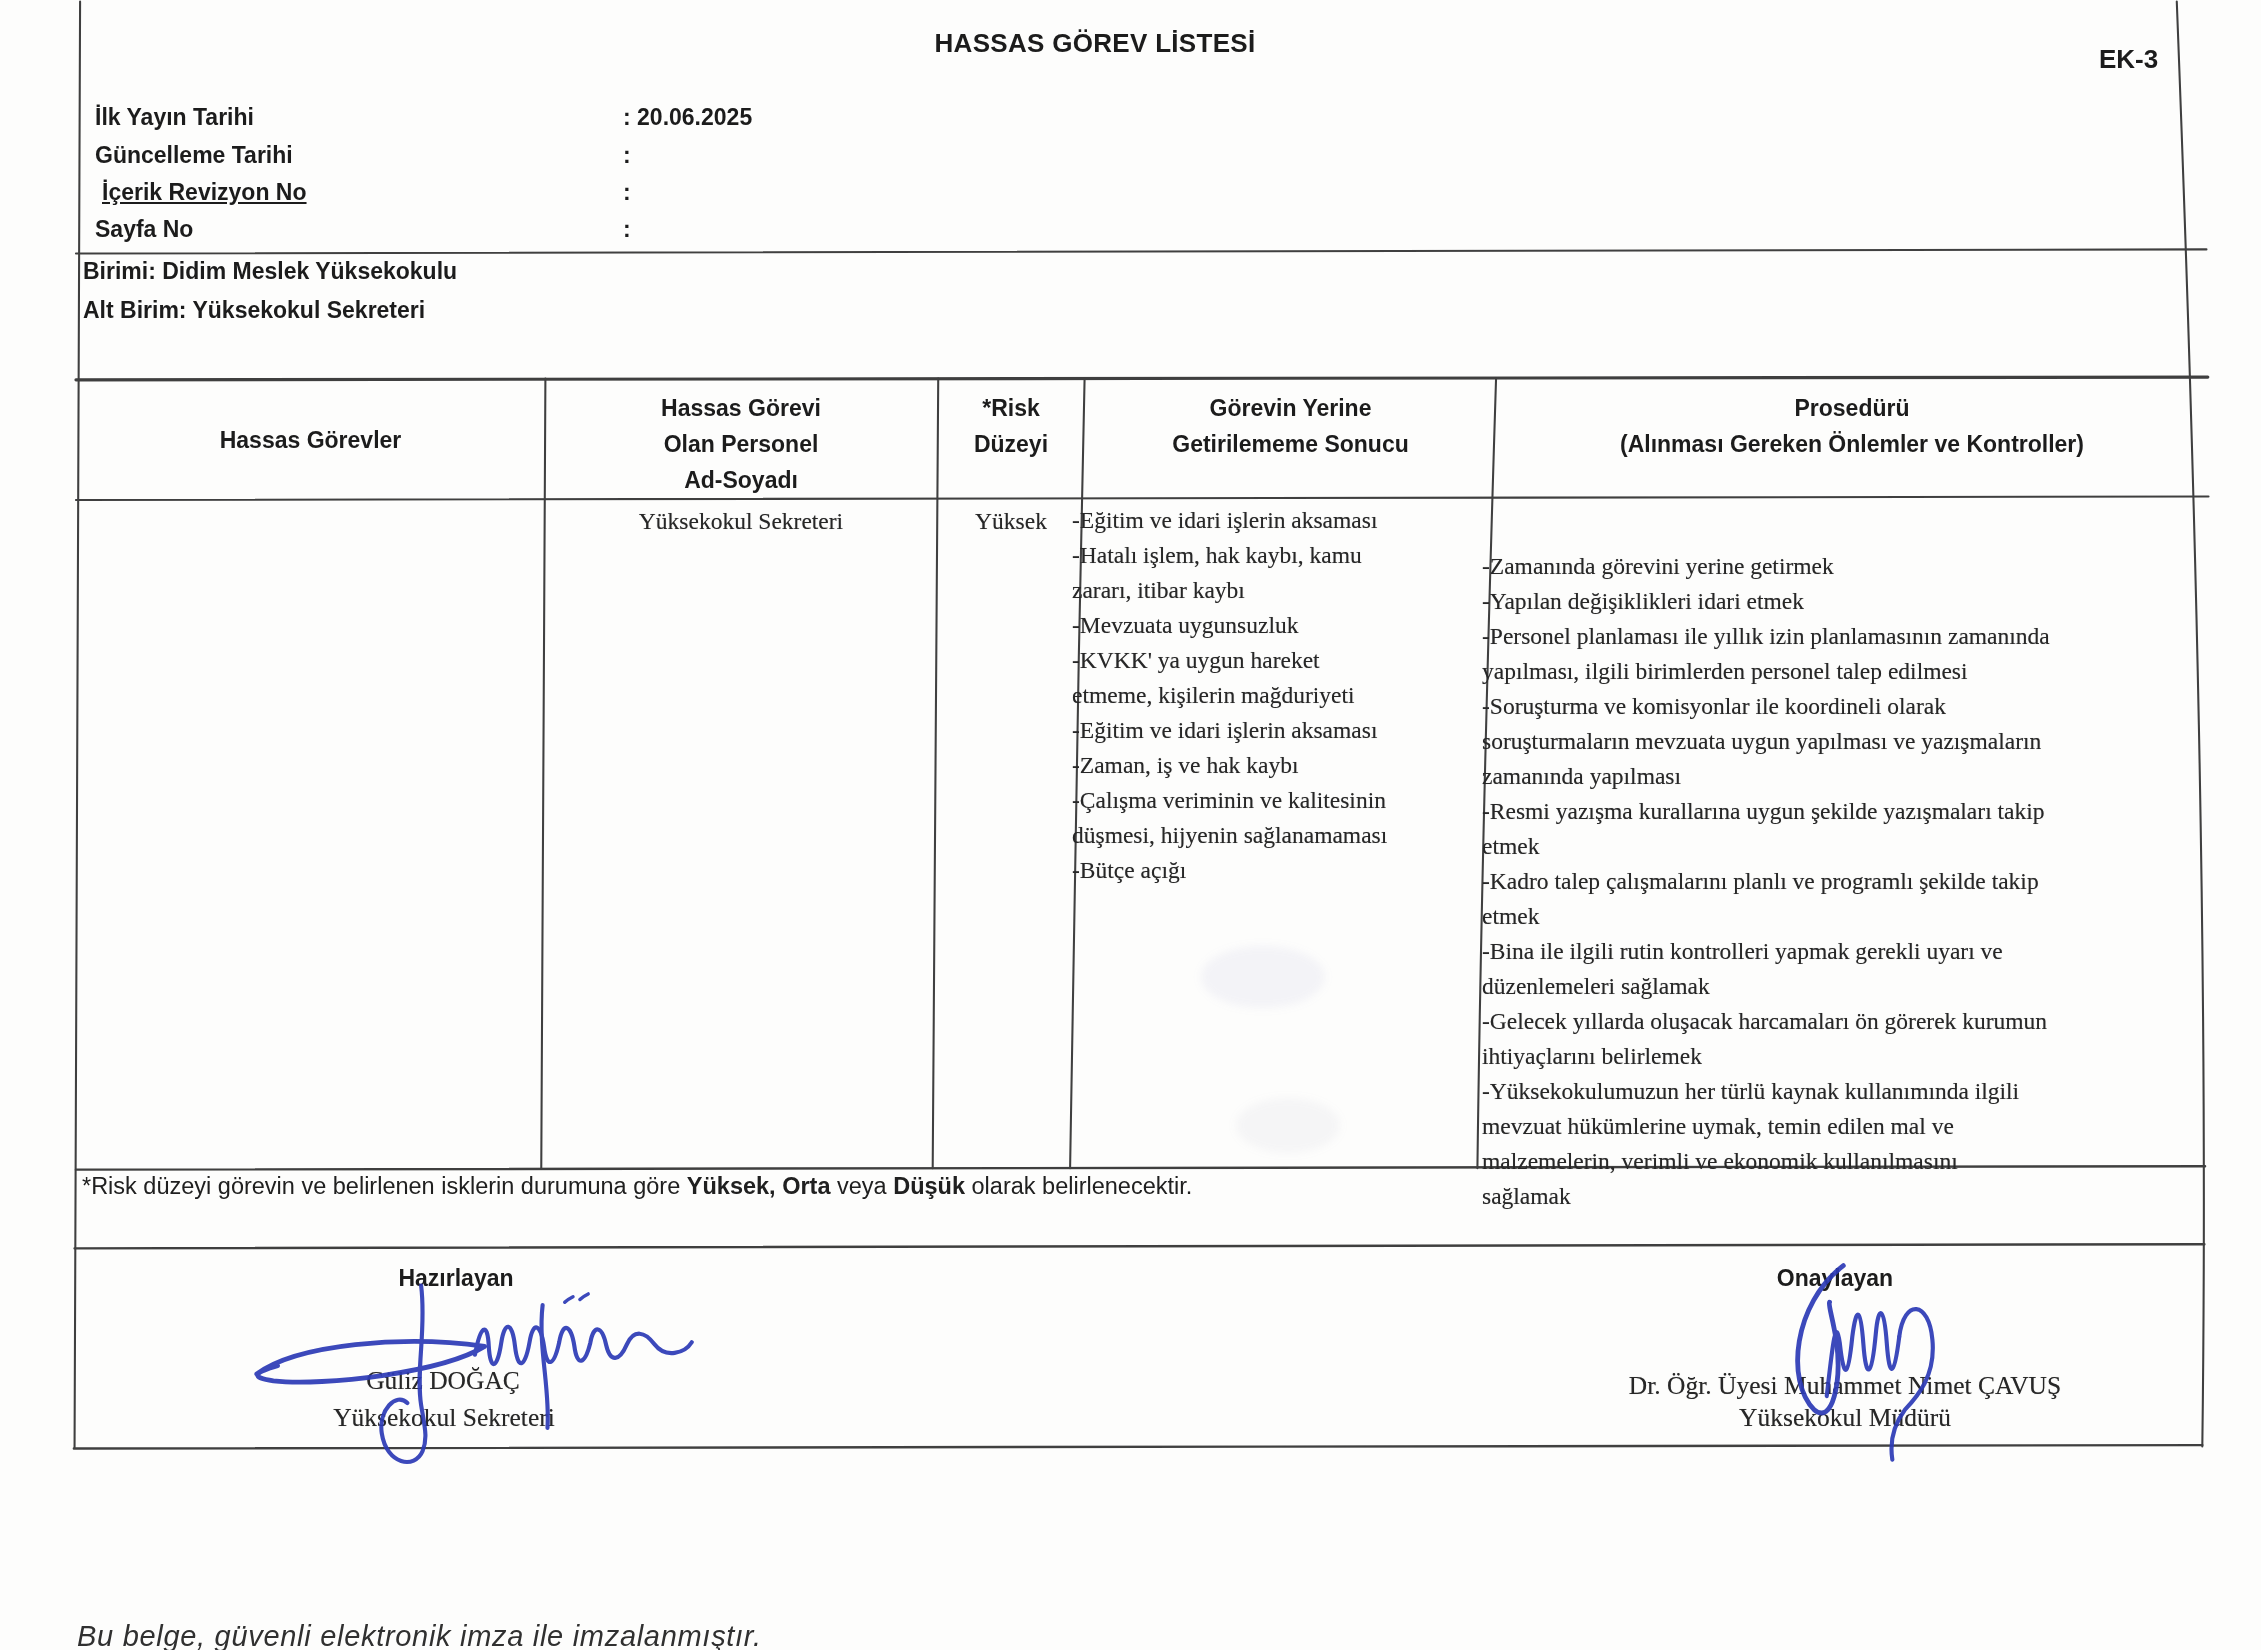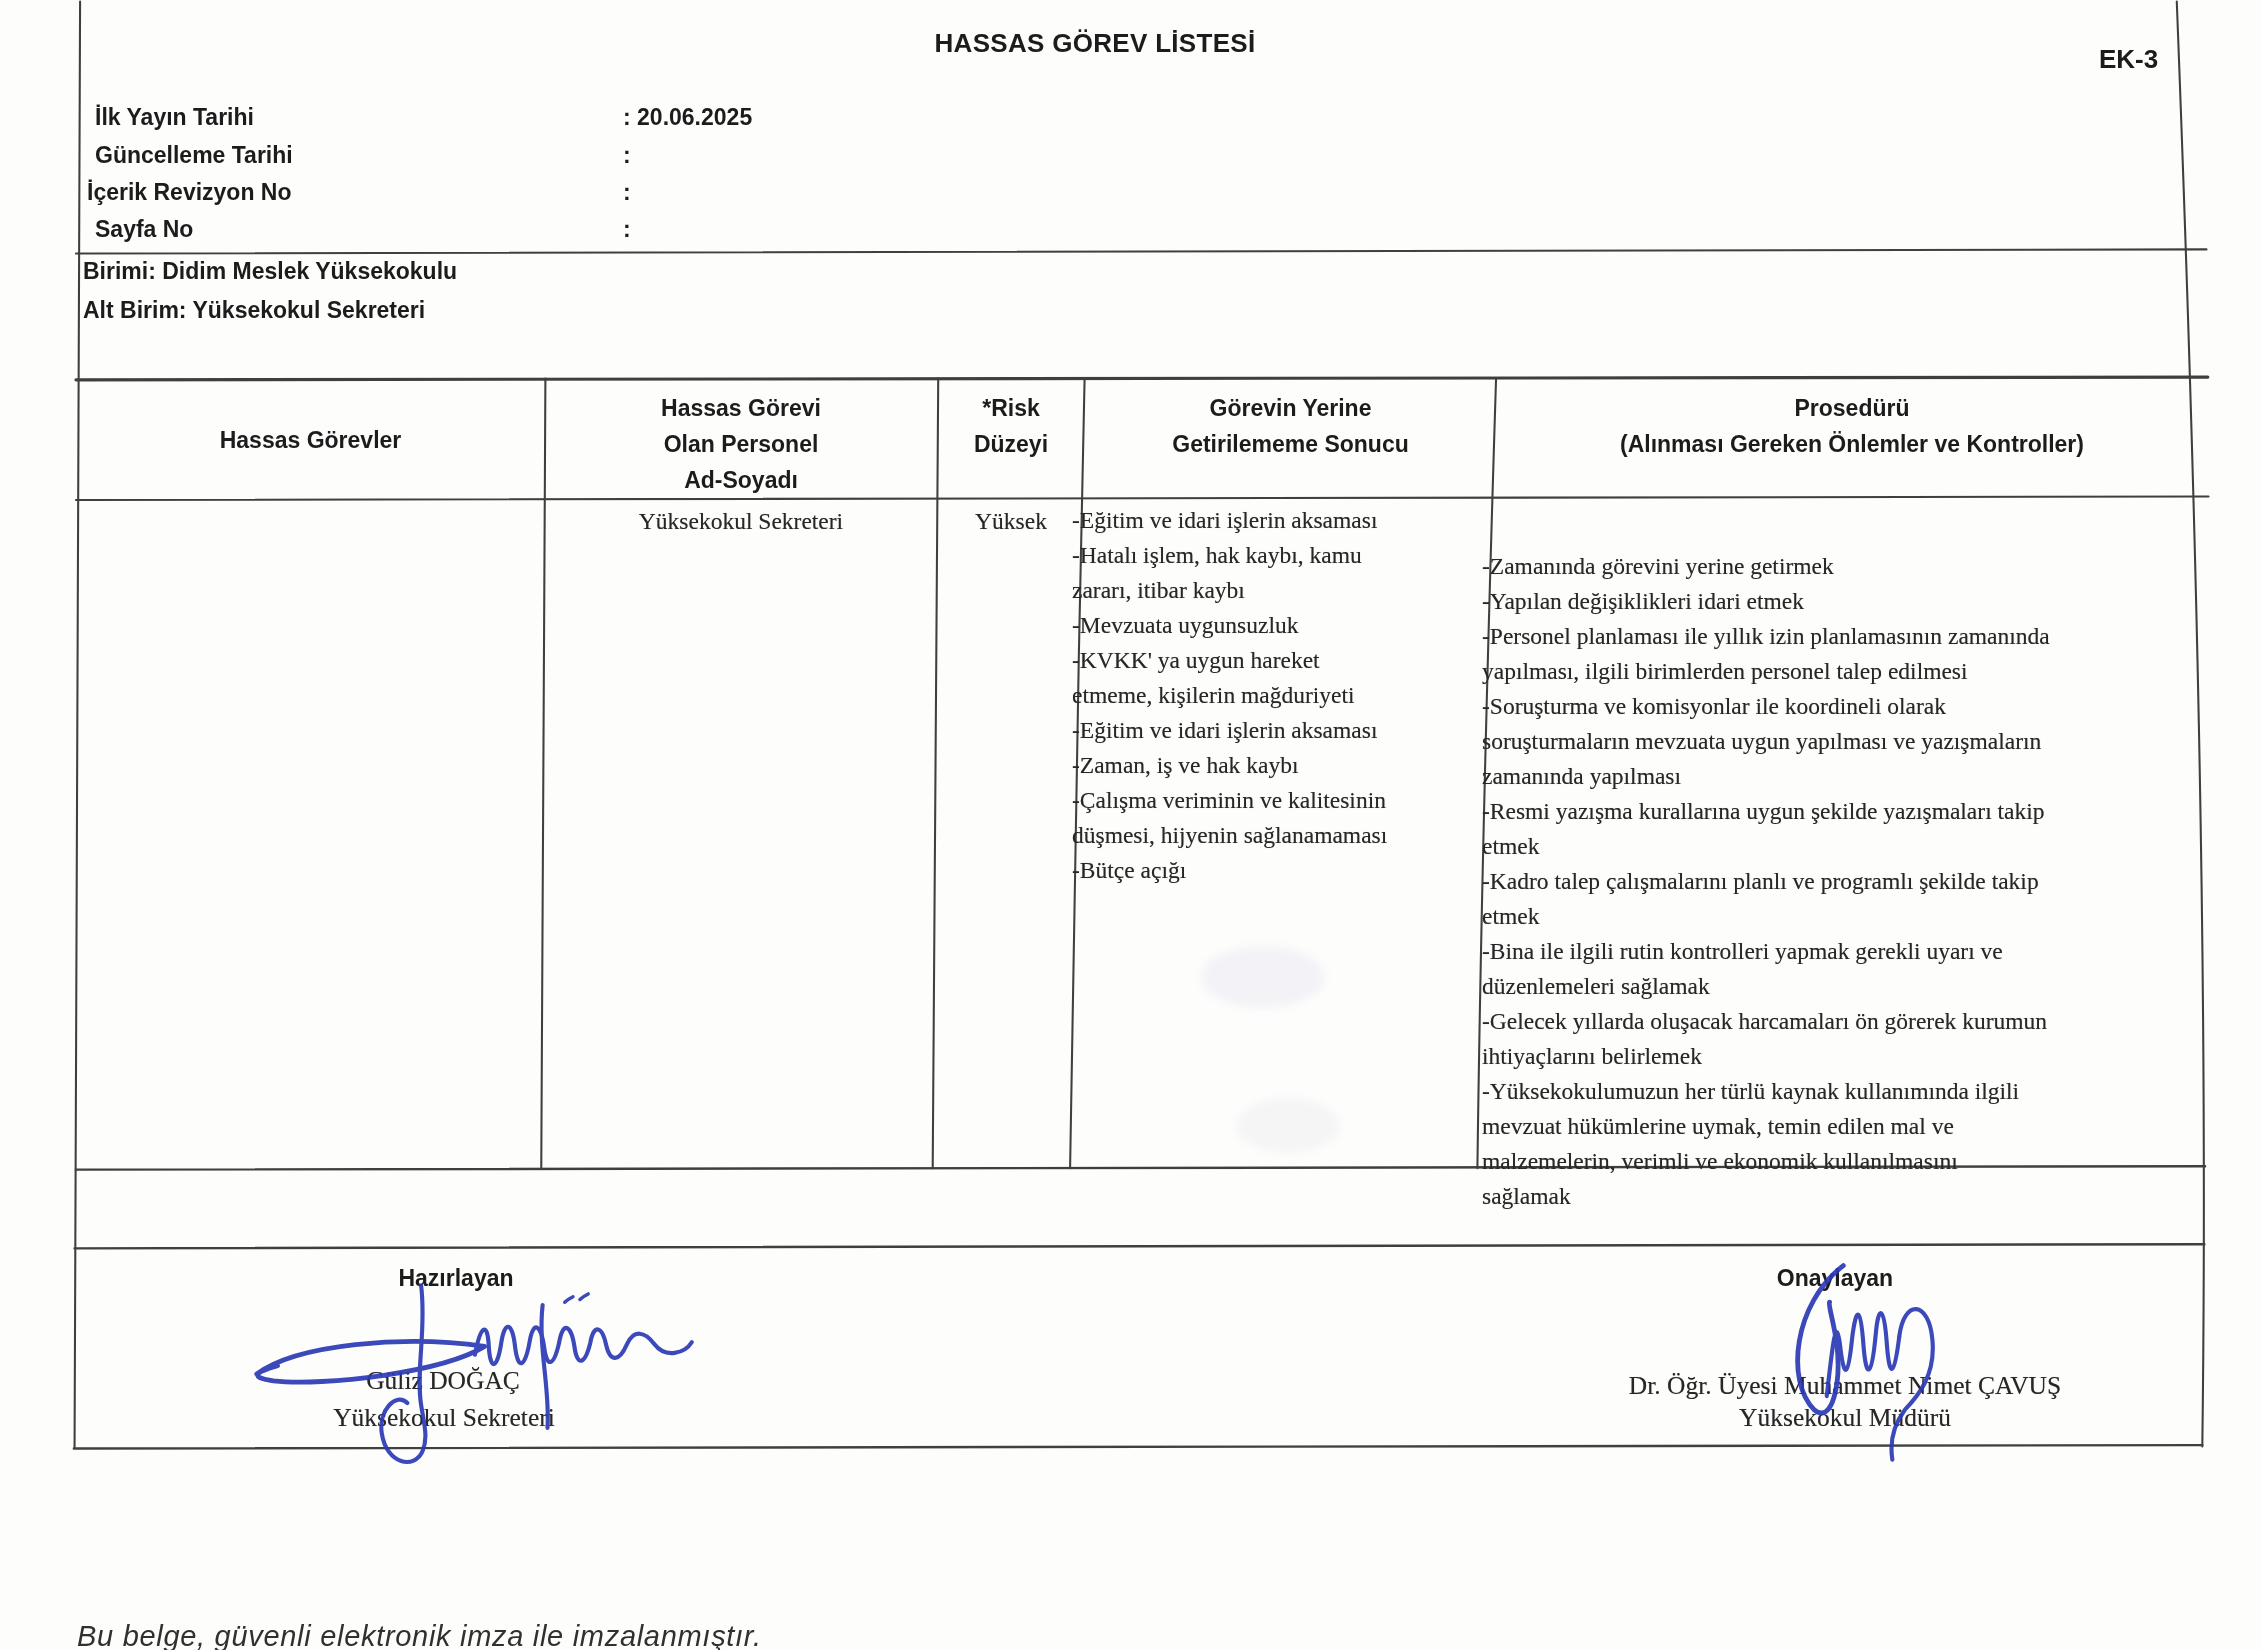--- a/index.html
+++ b/index.html
@@ -63,21 +63,21 @@
 
   <div class="abs sans-b" style="left:2099px;top:44px;font-size:26px;">EK-3</div>
   <div class="abs sans-b title cx" style="left:1095px;top:28px;">HASSAS GÖREV LİSTESİ</div>
 
   <div class="abs sans-b meta-label" style="left:95px;top:104px;">İlk Yayın Tarihi</div>
   <div class="abs sans-b meta-value" style="left:623px;top:104px;"><span>:</span> <span>20.06.2025</span></div>
 
   <div class="abs sans-b meta-label" style="left:95px;top:142px;">Güncelleme Tarihi</div>
   <div class="abs sans-b meta-value" style="left:623px;top:142px;"><span>:</span> <span></span></div>
 
-  <div class="abs sans-b meta-label" style="left:87px;top:179px;">İçerik Revizyon No</div>
+  <div class="abs sans-b meta-label" style="left:102px;top:179px;text-decoration:underline;">İçerik Revizyon No</div>
   <div class="abs sans-b meta-value" style="left:623px;top:179px;"><span>:</span> <span></span></div>
 
   <div class="abs sans-b meta-label" style="left:95px;top:216px;">Sayfa No</div>
   <div class="abs sans-b meta-value" style="left:623px;top:216px;"><span>:</span> <span></span></div>
 
   <div class="abs sans-b unit-line" style="left:83px;top:258px;">Birimi: Didim Meslek Yüksekokulu</div>
   <div class="abs sans-b unit-line" style="left:83px;top:297px;">Alt Birim: Yüksekokul Sekreteri</div>
 
   <div class="abs sans-b hcell mid pre ctr" style="left:77px;top:380px;width:467px;height:119px;">Hassas Görevler</div>
   <div class="abs sans-b hcell top pre ctr" style="left:545px;top:380px;width:392px;height:141px;">Hassas Görevi
@@ -122,20 +122,21 @@
     <div class="list-item pre">-Bina ile ilgili rutin kontrolleri yapmak gerekli uyarı ve
 düzenlemeleri sağlamak</div>
     <div class="list-item pre">-Gelecek yıllarda oluşacak harcamaları ön görerek kurumun
 ihtiyaçlarını belirlemek</div>
     <div class="list-item pre">-Yüksekokulumuzun her türlü kaynak kullanımında ilgili
 mevzuat hükümlerine uymak, temin edilen mal ve
 malzemelerin, verimli ve ekonomik kullanılmasını
 sağlamak</div>
   </div>
 
+  <div class="abs sans footnote" style="left:82px;top:1173px;"><span>*Risk düzeyi görevin ve belirlenen isklerin durumuna göre </span><b>Yüksek, Orta</b><span> veya </span><b>Düşük</b><span> olarak belirlenecektir.</span></div>
 
   <div class="abs sans-b sig-heading cx" style="left:456px;top:1265px;">Hazırlayan</div>
   <div class="abs serif sig-name cx" style="left:443px;top:1366px;">Güliz DOĞAÇ</div>
   <div class="abs serif sig-title cx" style="left:444px;top:1403px;">Yüksekokul Sekreteri</div>
 
   <div class="abs sans-b sig-heading cx" style="left:1835px;top:1265px;">Onaylayan</div>
   <div class="abs serif sig-name cx" style="left:1845px;top:1371px;">Dr. Öğr. Üyesi Muhammet Nimet ÇAVUŞ</div>
   <div class="abs serif sig-title cx" style="left:1845px;top:1403px;">Yüksekokul Müdürü</div>
 
   <svg class="overlay" width="2261" height="1651" viewBox="0 0 3275 2391">

